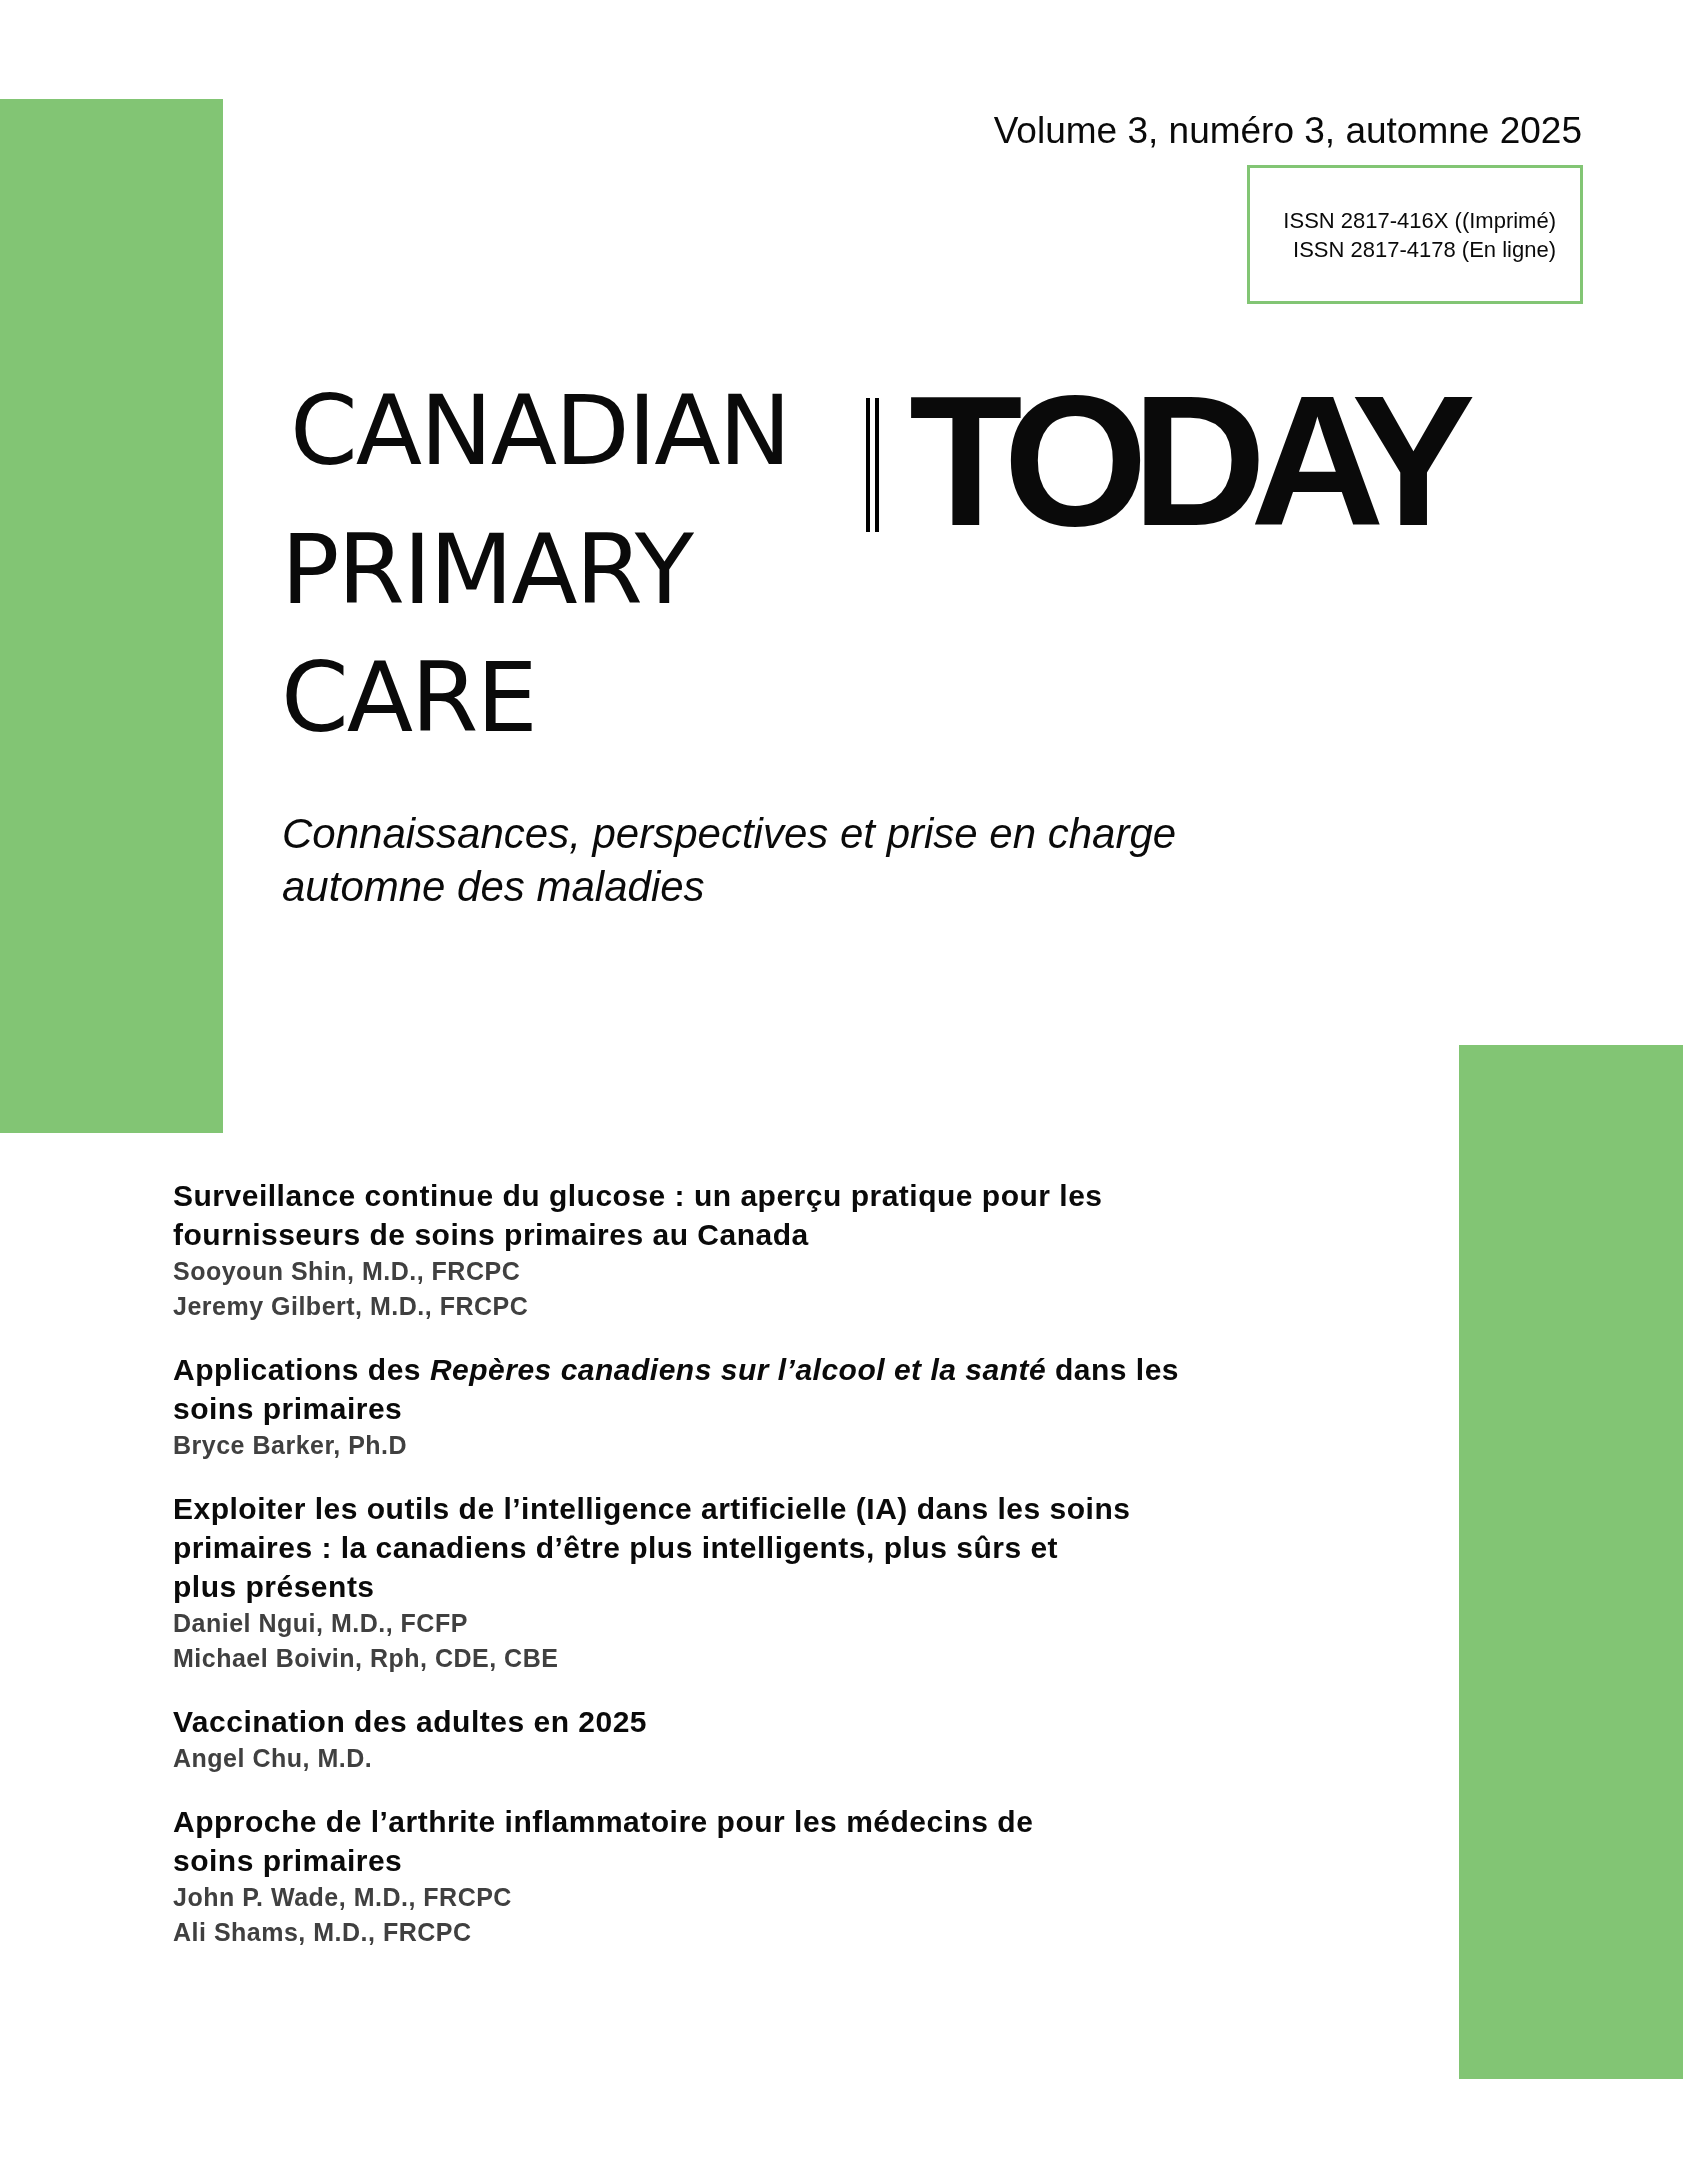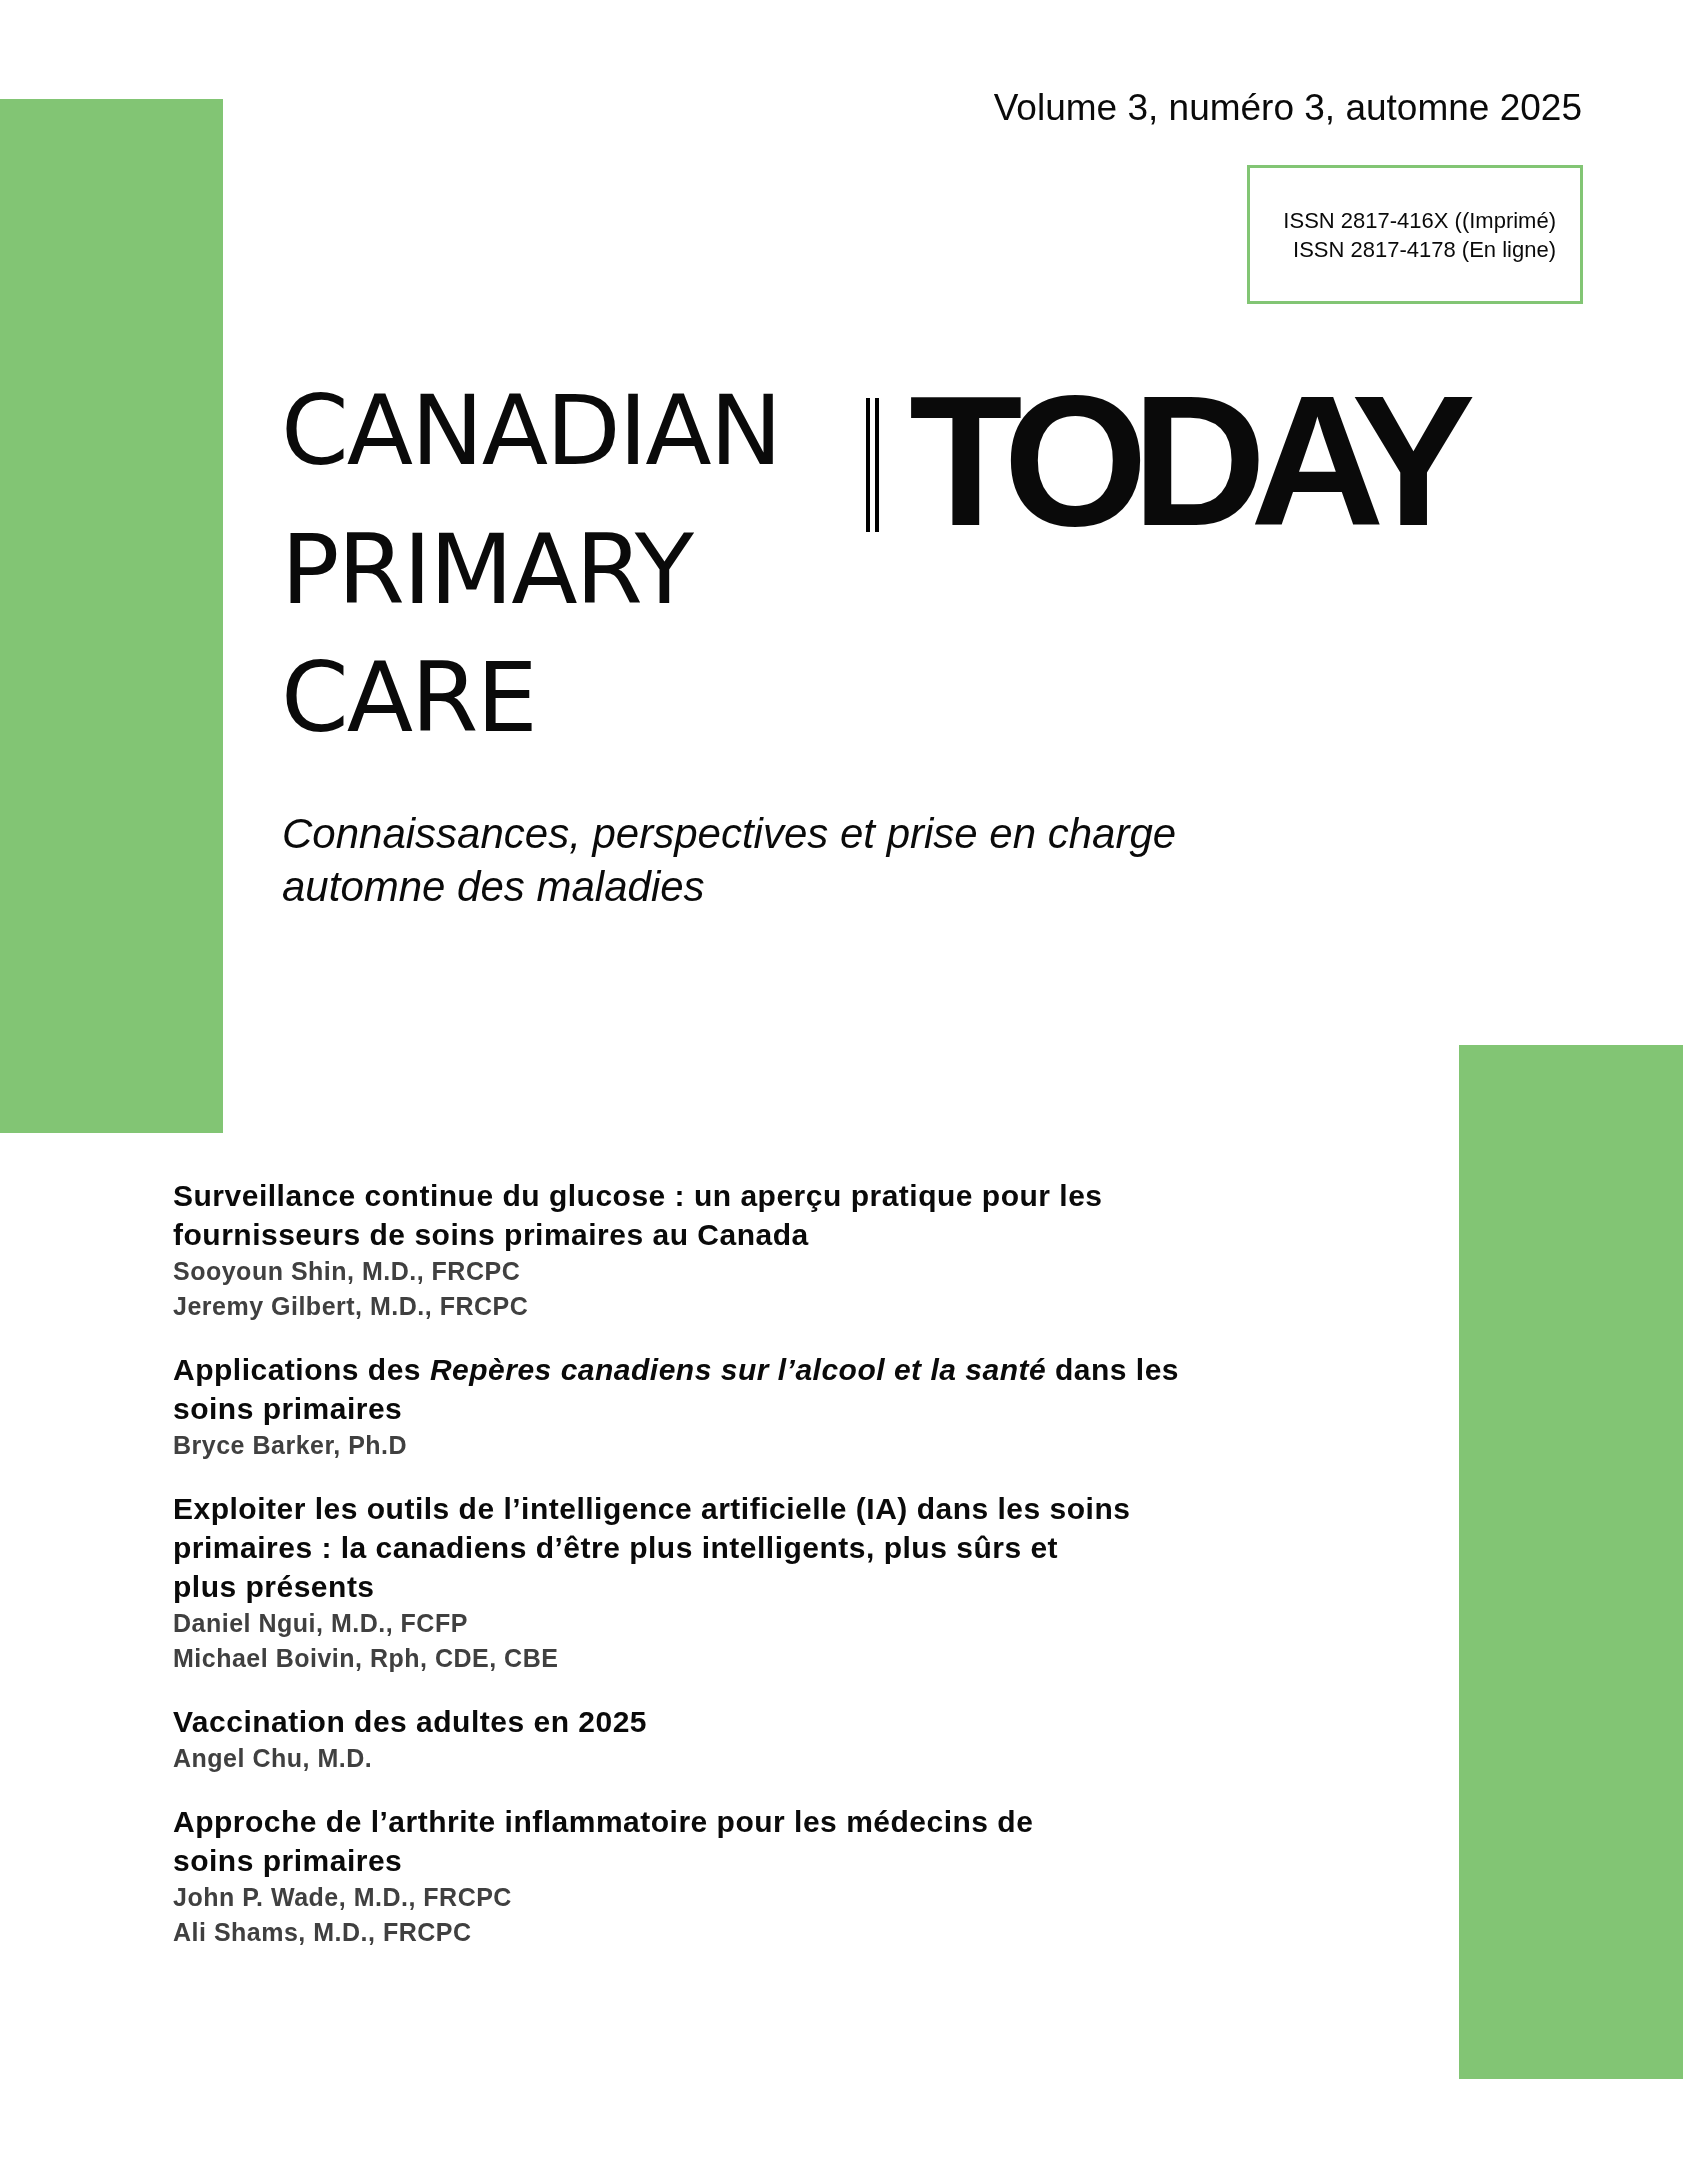--- a/index.html
+++ b/index.html
@@ -1,24 +1,24 @@
 <!DOCTYPE html>
 <html><head>
 <meta charset="utf-8">
 <style>
   html, body { margin:0; padding:0; background:#ffffff; }
   body { width:1683px; height:2178px; position:relative; overflow:hidden; font-family:"Liberation Sans", sans-serif; color:#0a0a0a; }
   .green-bar { position:absolute; background:#82c574; }
   #bar-left { left:0; top:99px; width:223px; height:1034px; }
   #bar-right { left:1459px; top:1045px; width:224px; height:1034px; }
-  #volume { position:absolute; right:101px; top:87px; font-size:37px; white-space:nowrap; }
+  #volume { position:absolute; right:101px; top:110px; font-size:37px; white-space:nowrap; }
   #issn-box { position:absolute; left:1247px; top:165px; width:330px; height:133px; border:3px solid #82c574; display:flex; flex-direction:column; justify-content:center; align-items:flex-end; padding-right:24px; box-sizing:border-box; width:336px; height:139px; }
   #issn-box div { font-size:22px; line-height:29px; white-space:nowrap; }
   .mast-line { position:absolute; left:281px; font-family:"DejaVu Sans", sans-serif; font-size:97px; letter-spacing:-2px; line-height:1; font-weight:normal; white-space:nowrap; }
-  #mast-1 { top:382px; }
+  #mast-1 { top:382px;margin-left:9px; }
   #mast-2 { top:521px;text-align:right; }
   #mast-3 { top:649px; }
   #mast-divider { position:absolute; left:866px; top:398px; width:14px; height:134px; }
   #mast-divider span { position:absolute; top:0; width:4px; height:100%; background:#000; }
   #today { position:absolute; left:909px; top:368px; font-family:"Liberation Sans", sans-serif; font-weight:bold; font-size:186px; letter-spacing:-16px; line-height:1; transform:scaleX(1.0); transform-origin:left top; white-space:nowrap; }
   #tagline { position:absolute; left:282px; top:807px; font-size:42px; font-style:italic; line-height:53px; width:1139px; }
   #articles { position:absolute; left:173px; top:1176px; width:1247px; }
   .article { margin-bottom:26px; }
   .a-title { font-weight:bold; font-size:30px; line-height:39px; letter-spacing:0.5px; }
   .a-title i { font-style:italic;margin-top:24px; }

